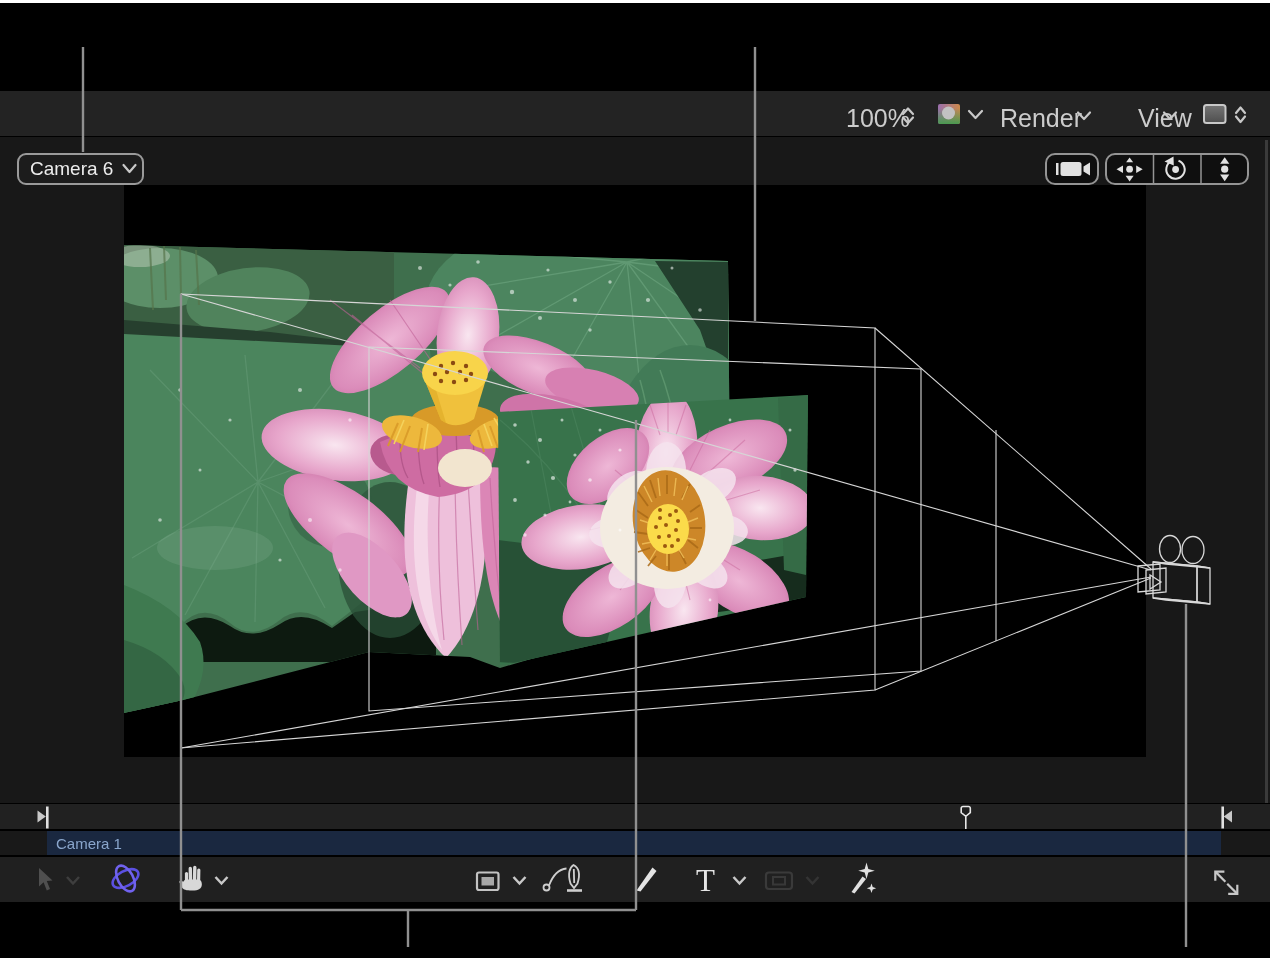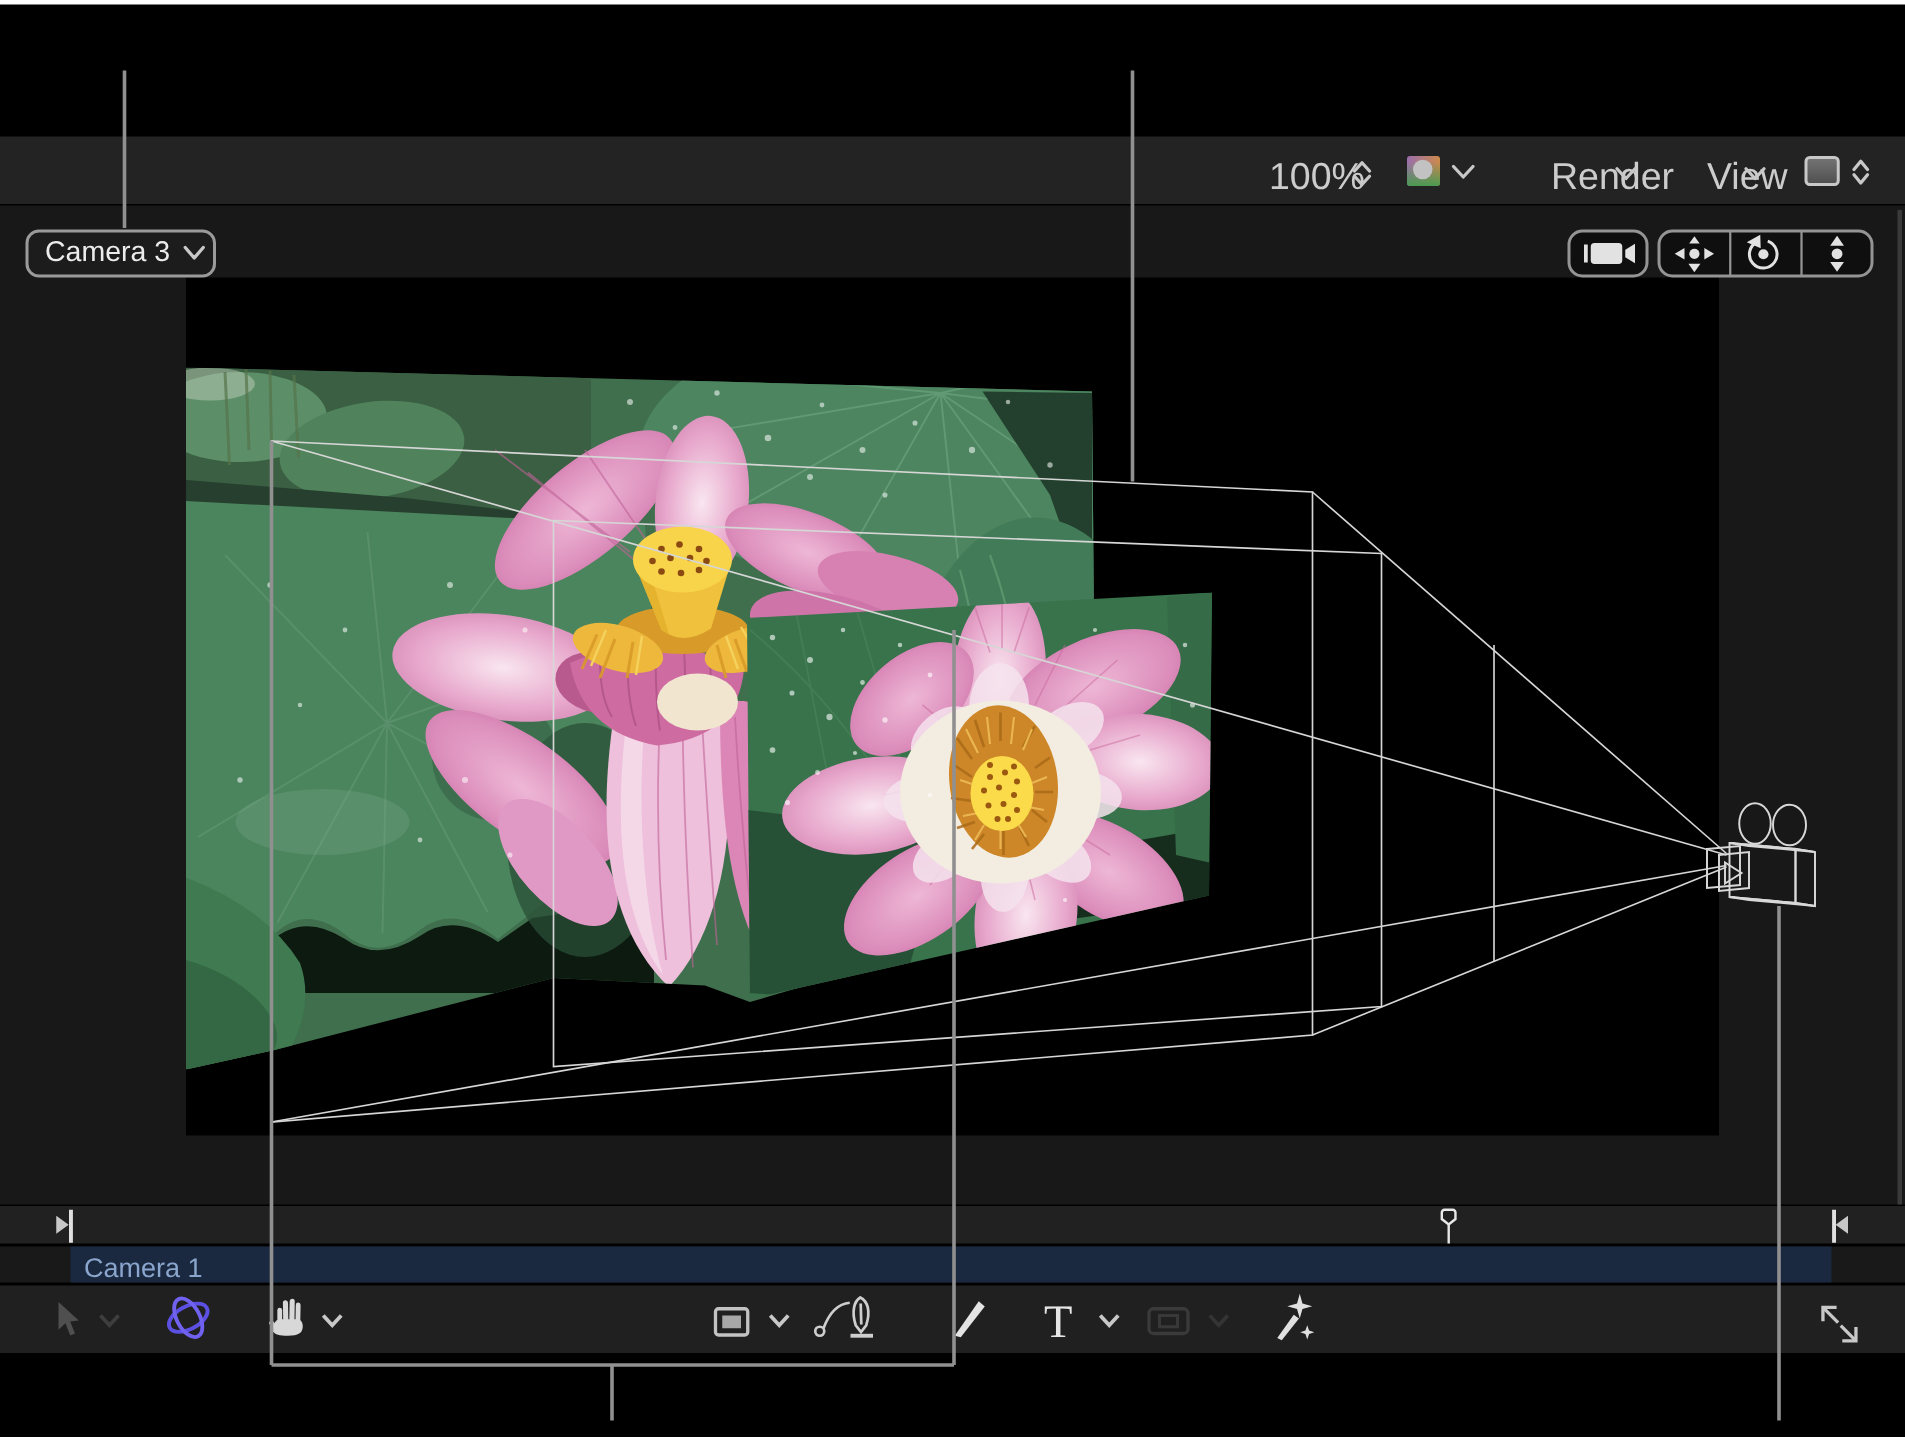--- a/index.html
+++ b/index.html
@@ -5,45 +5,45 @@
 html,body{margin:0;padding:0;background:#ffffff;width:1270px;height:968px;overflow:hidden;
 font-family:"Liberation Sans",sans-serif;}
 .abs{position:absolute;}
 #blackbase{left:0;top:3px;width:1270px;height:955px;background:#000;}
 #topbar{left:0;top:91px;width:1270px;height:45px;background:#232323;}
 #viewport{left:0;top:137px;width:1270px;height:666px;background:#181818;}
 #canvas{left:124px;top:185px;width:1022px;height:572px;background:#000;}
 #minitl{left:0;top:804px;width:1270px;height:25px;background:#212121;}
 #cam1row{left:0;top:831px;width:1270px;height:24px;background:#191919;}
 #cam1bar{left:47px;top:831px;width:1174px;height:24px;background:#1a2840;}
-#cam1txt{left:56px;top:835px;color:#8aa6cc;font-size:18px;}
+#cam1txt{left:56px;top:835px;color:#8aa6cc;font-size:15px;}
 #toolbar2{left:0;top:857px;width:1270px;height:45px;background:#202020;}
 #below{left:0;top:902px;width:1270px;height:56px;background:#000;}
 .tb-txt{color:#cccccc;font-size:25px;top:104px;}
 #cam2btn{left:17px;top:153px;width:127px;height:32px;border:2px solid #9a9a9a;border-radius:9px;
 box-sizing:border-box;color:#ececec;font-size:19px;line-height:28px;padding-left:11px;background:#1c1c1c;}
 </style>
 </head>
 <body>
 <div class="abs" id="blackbase"></div>
 <div class="abs" id="topbar"></div>
 <div class="abs" id="viewport"></div>
 <div class="abs" id="canvas"></div>
 <div class="abs" id="minitl"></div>
 <div class="abs" id="cam1row"></div>
 <div class="abs" id="cam1bar"></div>
 <div class="abs" id="cam1txt">Camera 1</div>
 <div class="abs" id="toolbar2"></div>
 <div class="abs" id="below"></div>
 
 <div class="abs tb-txt" style="left:846px;">100%</div>
-<div class="abs tb-txt" style="left:1034px;">Render</div>
+<div class="abs tb-txt" style="left:1000px;">Render</div>
 <div class="abs tb-txt" style="left:1123px;margin-left:15px;">View</div>
 
-<div class="abs" id="cam2btn">Camera 3</div>
+<div class="abs" id="cam2btn">Camera 6</div>
 
 <div class="abs" style="left:1265px;top:140px;width:3px;height:663px;background:#3a3a3a;"></div>
 <svg class="abs" id="photos" style="left:0;top:0;" width="1270" height="968" viewBox="0 0 1270 968">
 <defs>
 <clipPath id="cp1">
         <polygon points="124,245 728,261 731,600 500,668 470,657 369,652 183,700 124,713"></polygon>
       </clipPath>
 <clipPath id="cp2">
         <polygon points="498,412 808,395 806,597 500,666"></polygon>
       </clipPath>

